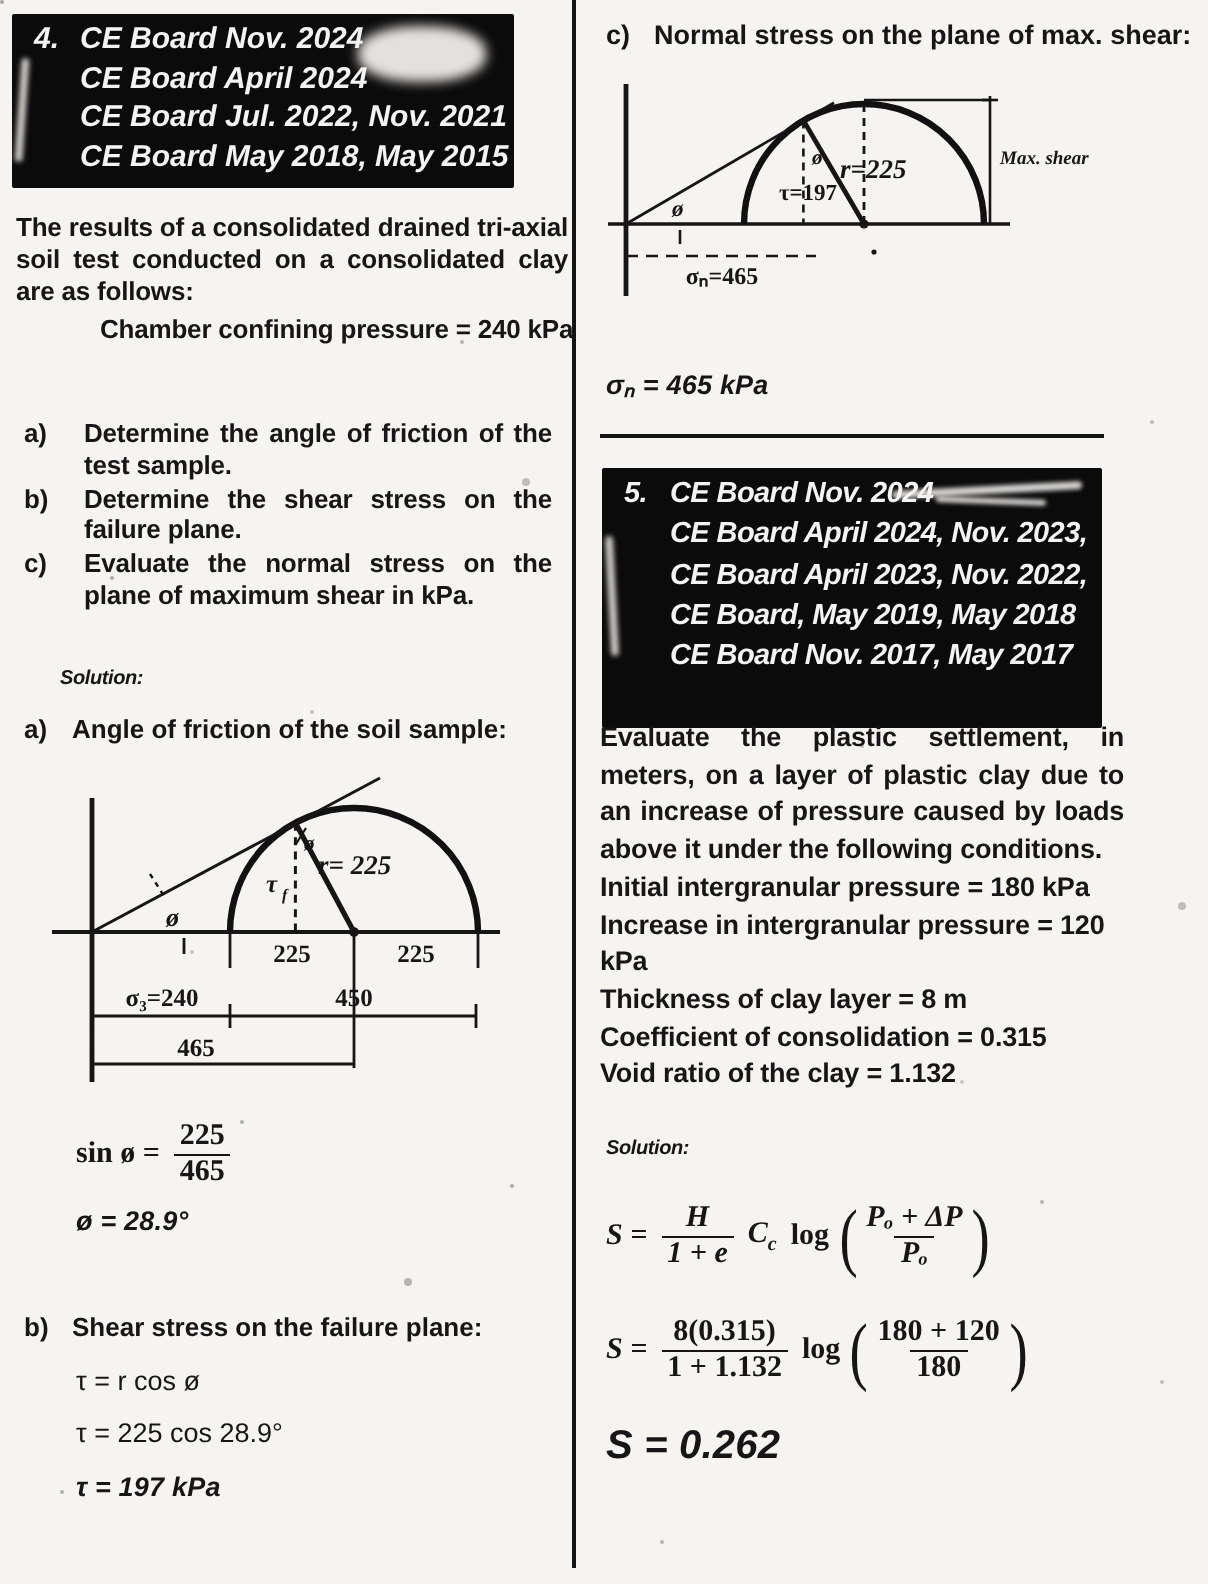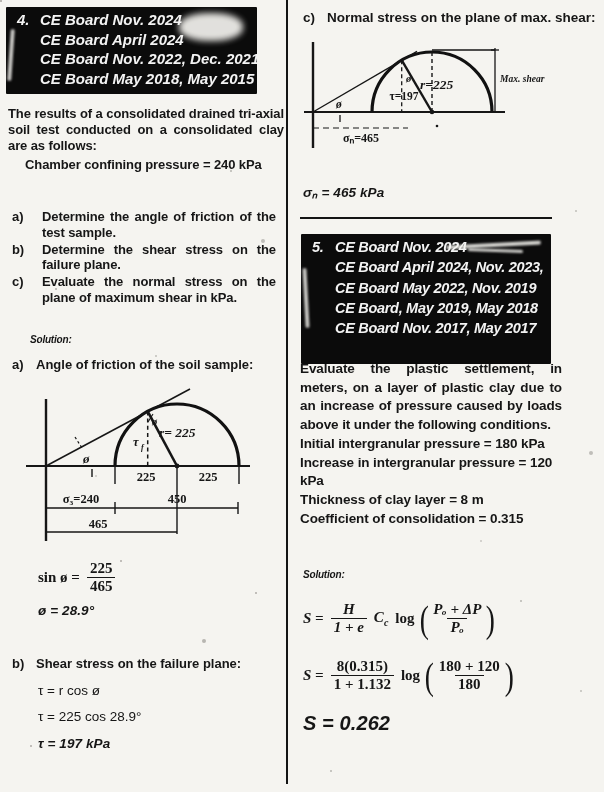--- a/index.html
+++ b/index.html
@@ -68,29 +68,29 @@
 
 <div class="page">
   <div class="noise"></div>
   <div class="vdivider"></div>
   <div class="hrule"></div>
 
   <div class="bbox" id="p4box">
     <span class="pnum">4.</span>
     <div class="bline">CE Board Nov. 2024</div>
     <div class="bline">CE Board April 2024</div>
-    <div class="bline">CE Board Nov. 2022, Dec. 2021</div>
+    <div class="bline">CE Board Jul. 2022, Nov. 2021</div>
     <div class="bline">CE Board May 2018, May 2015</div>
     <div class="smudge" style="right:14px;top:6px;width:64px;height:28px;"></div>
     <div class="edge-scribble" style="top:22px;height:52px;transform:rotate(4deg);"></div>
   </div>
 
   <div class="para p4text abs" style="left:8px;top:106px;">The results of a consolidated drained tri-axial soil test conducted on a consolidated clay are as follows:</div>
 
-  <div class="para givens4 abs" style="left:25px;top:157px;">
+  <div class="para givens4 abs" style="left:50px;top:157px;">
     <div>Chamber confining pressure = 240 kPa</div>
   </div>
 
   <div class="para qs abs" style="left:12px;top:209px;width:268px;">
     <div class="qitem">
       <span class="qlabel">a)</span>
       <span class="qtext">Determine the angle of friction of the test sample.</span>
     </div>
     <div class="qitem">
       <span class="qlabel">b)</span>
@@ -195,34 +195,35 @@
     <text x="196" y="46" font-size="9.5" font-style="italic" font-weight="bold">Max. shear</text>
     <text x="57" y="106" font-size="12" text-anchor="middle" font-weight="bold">σₙ=465</text>
   </svg>
 
   <div class="ansline" style="left:303px;top:183px;">σₙ = 465 kPa</div>
 
   <div class="bbox" id="p5box">
     <span class="pnum">5.</span>
     <div class="bline">CE Board Nov. 2024</div>
     <div class="bline">CE Board April 2024, Nov. 2023,</div>
-    <div class="bline">CE Board May 2022, Nov. 2019</div>
+    <div class="bline">CE Board April 2023, Nov. 2022,</div>
     <div class="bline">CE Board, May 2019, May 2018</div>
     <div class="bline">CE Board Nov. 2017, May 2017</div>
     <div class="scratch" style="right:10px;top:9px;width:95px;height:4px;transform:rotate(-3deg);"></div>
     <div class="scratch" style="right:28px;top:15px;width:55px;height:3px;transform:rotate(2deg);"></div>
     <div class="edge-scribble" style="top:34px;height:60px;transform:rotate(-3deg);"></div>
   </div>
 
   <div class="para p5text abs" style="left:300px;top:360px;">
     <div class="just">Evaluate the plastic settlement, in meters, on a layer of plastic clay due to an increase of pressure caused by loads above it under the following conditions.</div>
     <div>Initial intergranular pressure = 180 kPa</div>
     <div>Increase in intergranular pressure = 120 kPa</div>
     <div>Thickness of clay layer = 8 m</div>
     <div>Coefficient of consolidation = 0.315</div>
+    <div>Void ratio of the clay = 1.132</div>
   </div>
 
   <div class="solhead" style="left:303px;top:569px;">Solution:</div>
 
   <div class="math" style="left:303px;top:601px;">
     <span class="mi">S =</span>
     <span class="frac">
       <span class="num mi">H</span>
       <span class="den mi">1 + e</span>
     </span>

